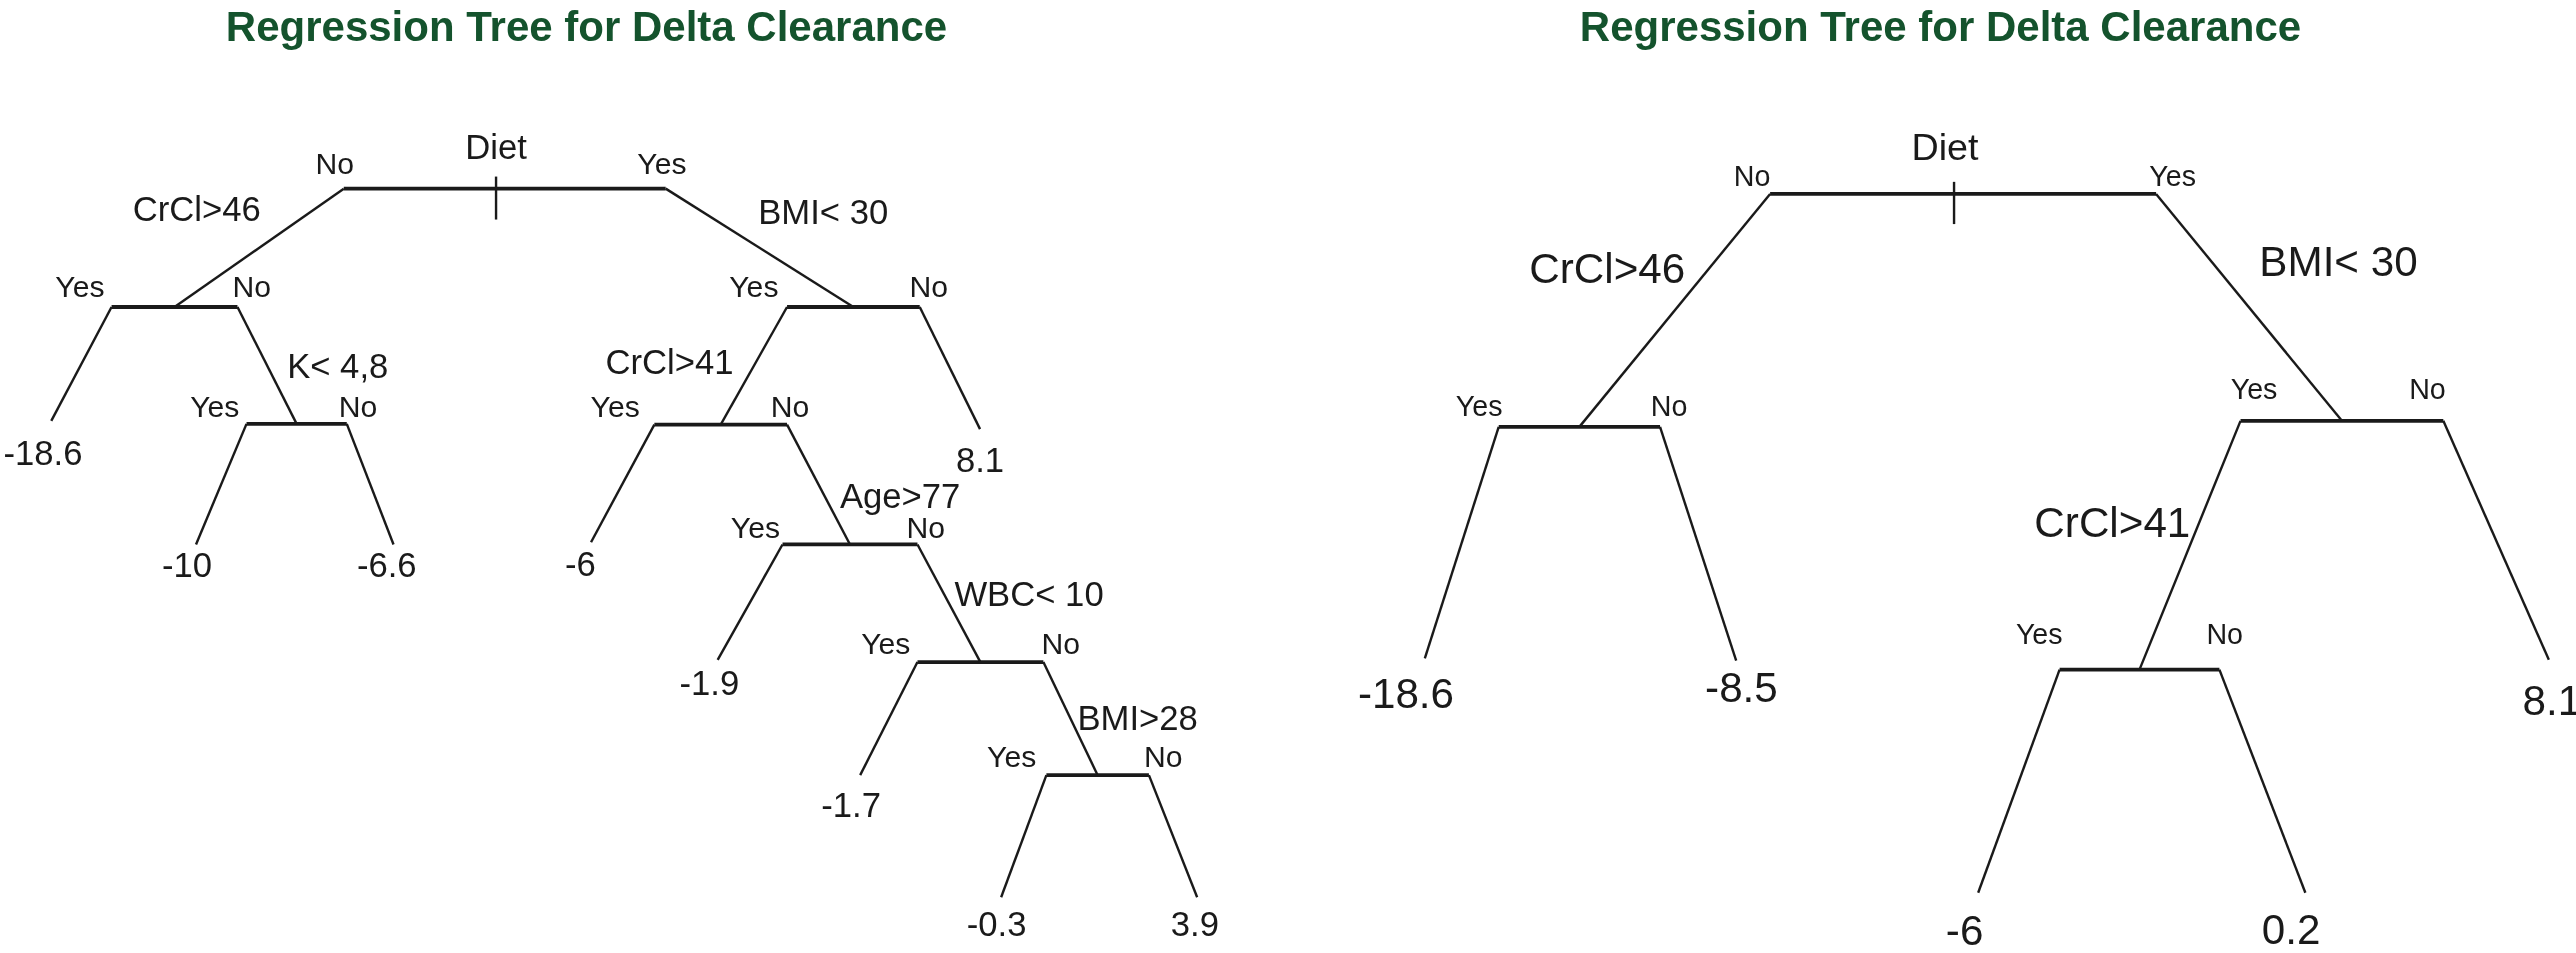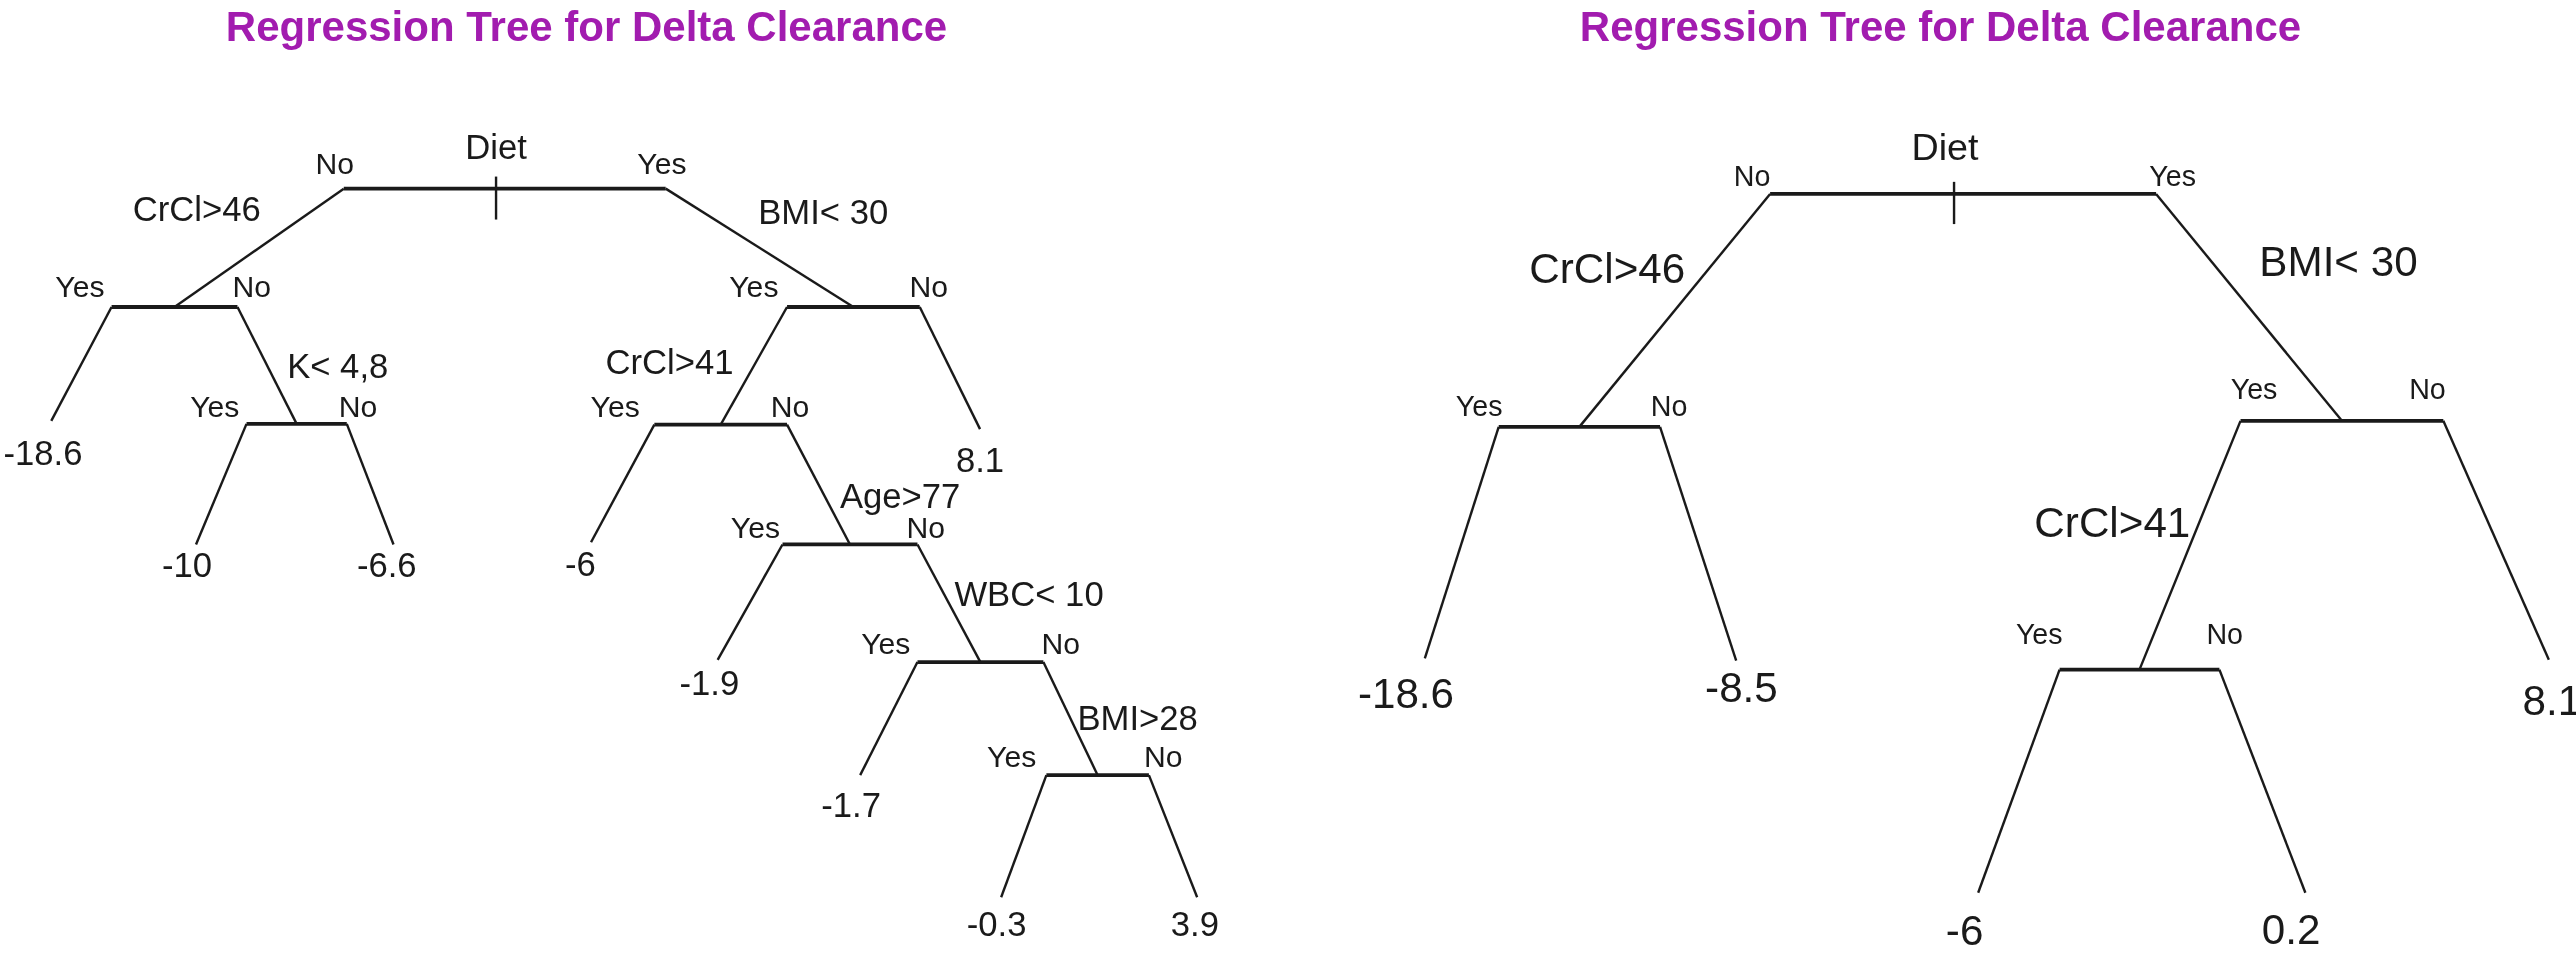--- a/index.html
+++ b/index.html
@@ -1,20 +1,20 @@
 <!DOCTYPE html>
 <html style="font-size:12px"><head>
 <meta charset="utf-8">
 <style>
   html,body{margin:0;padding:0;background:#ffffff;}
   .stage{position:relative;width:2576px;height:954px;background:#ffffff;overflow:hidden;
          font-family:"Liberation Sans",sans-serif;}
   .panel-title{position:absolute;top:0;width:905px;line-height:53px;text-align:center;
                font-family:"Liberation Sans",sans-serif;font-weight:bold;font-size:42px;
-               color:#a21caf;letter-spacing:0px;white-space:nowrap;}
+               color:#14532d;letter-spacing:0px;white-space:nowrap;}
   #tree-svg{position:absolute;left:0;top:0;}
   #tree-svg text{font-family:"Liberation Sans",sans-serif;fill:#1a1a1a;}
 </style>
 </head>
 <body>
 
 <div class="stage">
   <div class="panel-title" style="left:134px;">Regression Tree for Delta Clearance</div>
   <div class="panel-title" style="left:1488px;">Regression Tree for Delta Clearance</div>
   <svg id="tree-svg" width="2576" height="954" viewBox="0 0 3417 1265">

